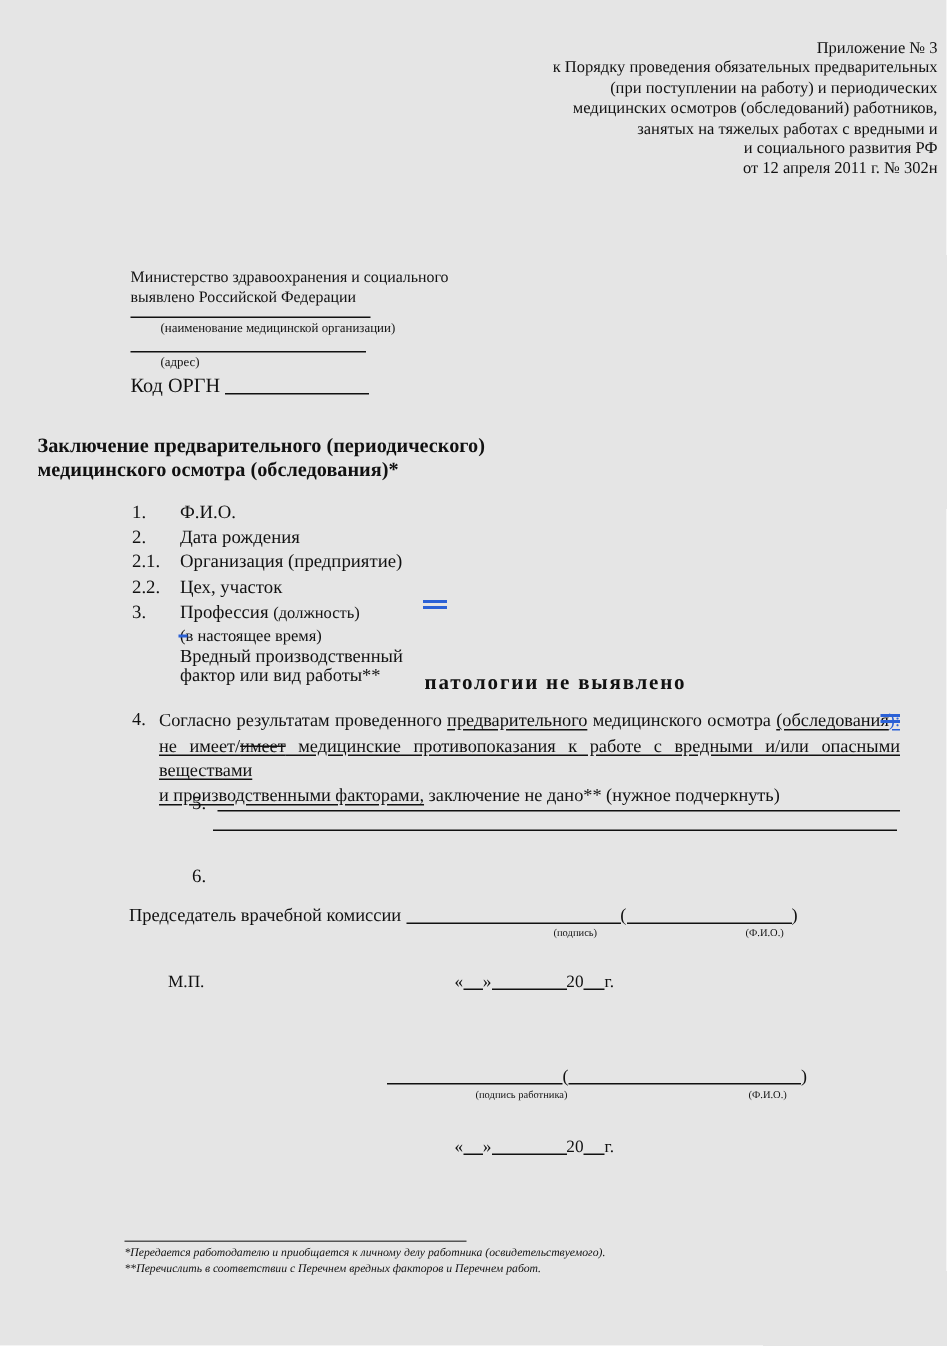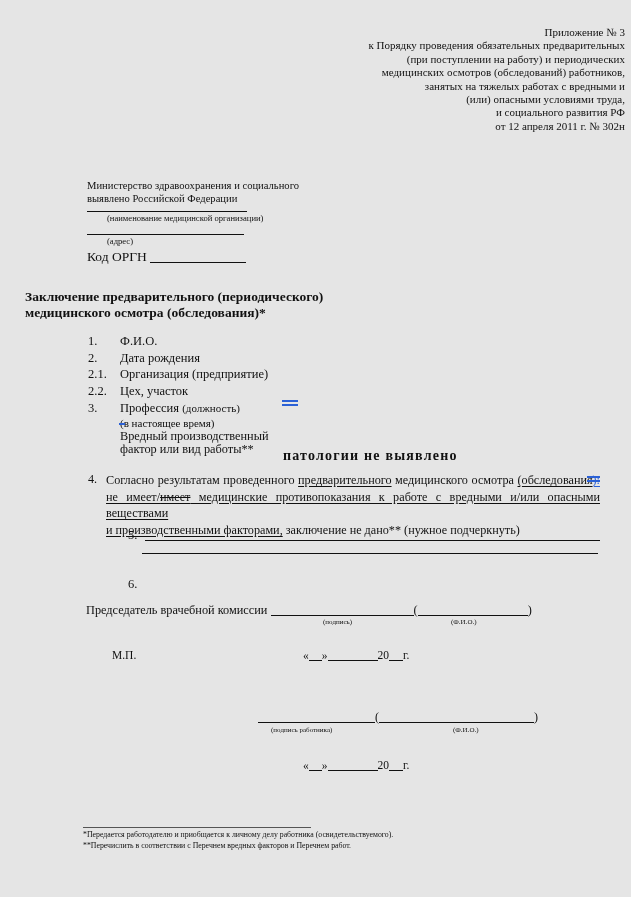--- a/index.html
+++ b/index.html
@@ -50,46 +50,45 @@
   .eq1 { left:282px; top:400px; width:16px; }
   .eq2 { left:587px; top:476px; width:13px; }
   .tick { position:absolute; left:119px; top:423px; width:6px; height:1.5px; background:#2b61d6; }
   
   .s5num { position:absolute; left:128px; top:528px; font-size:12.5px; }
   .s5l1 { position:absolute; left:145px; top:540px; width:455px; border-top:1.2px solid #111; }
   .s5l2 { position:absolute; left:142px; top:553px; width:456px; border-top:1.2px solid #111; }
   .s6num { position:absolute; left:128px; top:577px; font-size:12.5px; }
   
   .chair { position:absolute; left:86px; top:603px; font-size:12.3px; white-space:nowrap; }
-  .capline { position:absolute; font-size:7px; color:#111; }
+  .capline { position:absolute; font-size:7px; color:#111;margin-left:46px; }
   .cap-sign1 { left:323px; top:618px; }
   .cap-fio1 { left:451px; top:618px; }
   .stamp { position:absolute; left:112px; top:649px; font-size:11.5px; }
   .date1 { position:absolute; left:303px; top:649px; font-size:11.5px; white-space:nowrap; }
   
   .wsig { position:absolute; left:258px; top:710px; font-size:12px; white-space:nowrap; }
   .cap-sign2 { left:271px; top:726px; }
   .cap-fio2 { left:453px; top:726px; }
   .date2 { position:absolute; left:303px; top:759px; font-size:11.5px; white-space:nowrap; }
   
   .fsep { position:absolute; left:83px; top:827px; width:228px; border-top:1px solid #555; }
-  .fnotes { position:absolute; left:83px; top:830px; font-size:7.8px; line-height:10.8px; }
+  .fnotes { position:absolute; left:83px; top:830px; font-size:7.8px; line-height:10.8px;font-style:italic; }
 </style>
 </head>
 <body>
 
 <div class="page">
 
   <div class="hdr">
     <div>Приложение № 3</div>
     <div>к Порядку проведения обязательных предварительных</div>
     <div>(при поступлении на работу) и периодических</div>
     <div>медицинских осмотров (обследований) работников,</div>
     <div>занятых на тяжелых работах с вредными и</div>
-    <div>(или) опасными условиями труда,</div>
     <div>и социального развития РФ</div>
     <div>от 12 апреля 2011 г. № 302н</div>
   </div>
 
   <div class="org">
     <div class="org-t">Министерство здравоохранения и социального</div>
     <div class="org-t">выявлено Российской Федерации</div>
     <div class="fill-line fl1"></div>
     <div class="cap">(наименование медицинской организации)</div>
     <div class="fill-line fl2"></div>

